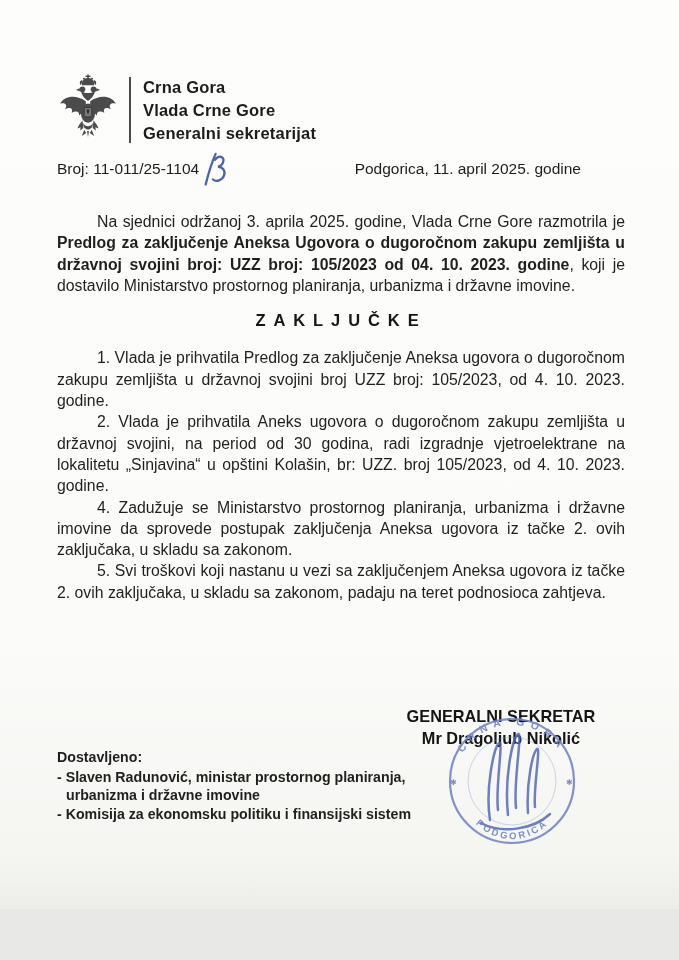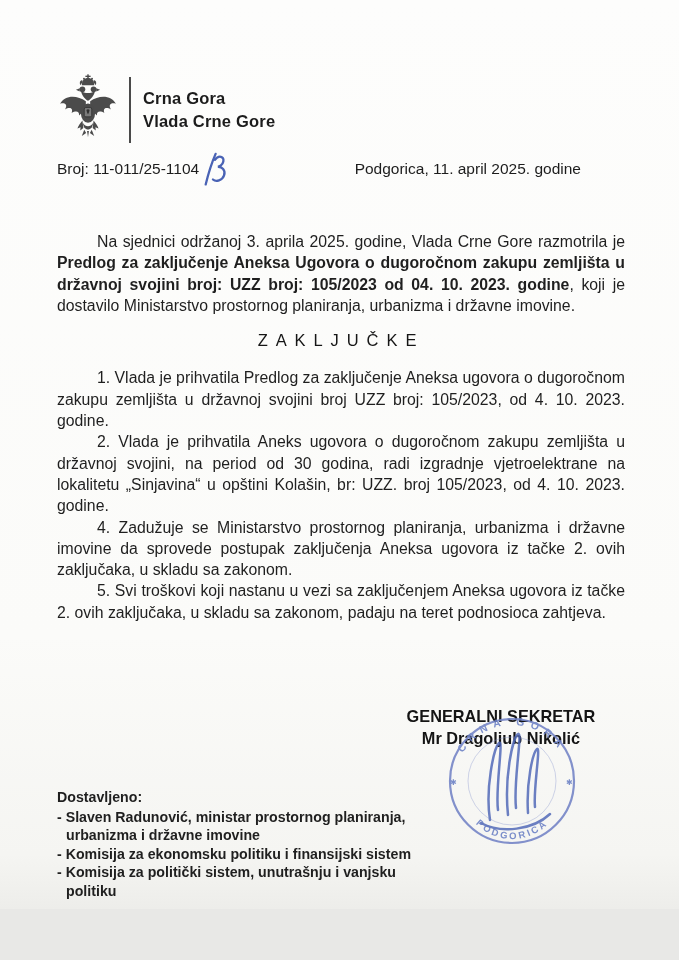--- a/index.html
+++ b/index.html
@@ -17,30 +17,30 @@
   .letterhead{position:absolute;left:57px;top:72px;display:flex;align-items:center;}
   .crest{width:62px;height:76px;flex:0 0 auto;}
   .lh-divider{width:2px;height:66px;background:#4a4a4a;margin:0 12px 0 10px;}
   .lh-text{font-size:16.5px;font-weight:bold;line-height:23px;color:#1c1c1c;letter-spacing:.2px;}
   
   .ref-line{position:absolute;left:57px;top:160px;width:568px;display:flex;align-items:flex-start;font-size:15.5px;color:#1d1d1d;}
   .ref-number{white-space:nowrap;display:flex;align-items:flex-start;}
   .hand-mark{display:inline-block;margin:-9px 0 0 1px;transform:rotate(-3deg);}
   .ref-date{margin-left:auto;margin-right:44px;white-space:nowrap;}
   
-  .body-text{position:absolute;left:57px;top:211px;width:568px;font-size:15.8px;line-height:21.3px;text-align:justify;color:#1f1f1f;margin-top:20px;}
+  .body-text{position:absolute;left:57px;top:211px;width:568px;font-size:15.8px;line-height:21.3px;text-align:justify;color:#1f1f1f;}
   .body-text p{margin:0;text-indent:40px;}
-  .doc-heading{margin:14px 0 16px 0 !important;text-align:center;text-indent:0 !important;font-weight:normal;font-size:16.5px;letter-spacing:.48em;color:#161616;}
+  .doc-heading{margin:14px 0 16px 0 !important;text-align:center;text-indent:0 !important;font-weight:bold;font-size:16.5px;letter-spacing:.48em;color:#161616;}
   .b{font-weight:bold;}
   
   .signature-block{position:absolute;left:396px;top:705px;width:210px;text-align:center;font-weight:bold;font-size:16.3px;line-height:22px;color:#141414;z-index:1;}
   
   .stamp{position:absolute;left:437px;top:704px;width:150px;height:150px;opacity:.88;z-index:2;pointer-events:none;}
   
-  .distribution{position:absolute;left:57px;top:788px;width:354px;font-size:14.2px;line-height:18.6px;color:#1f1f1f;}
+  .distribution{position:absolute;left:57px;top:748px;width:354px;font-size:14.2px;line-height:18.6px;color:#1f1f1f;}
   .distribution .dist-label{font-weight:bold;margin:0 0 1px 0;}
   .distribution ul{list-style:none;margin:0;padding:0;}
   .distribution li{padding-left:9px;text-indent:-9px;font-weight:bold;}
 </style>
 </head>
 <body>
 
 <div class="page">
 
   <div class="letterhead">
@@ -78,20 +78,21 @@
         <path d="M48.5 92 L50 102 L51.5 92 Z"></path>
       </g>
 
       <rect x="44" y="54" width="12" height="15" rx="2.5" fill="#7a7a7a" stroke="#2d2d2d" stroke-width="1.2"></rect>
       <path d="M47.5 58 C49 56.5 51 56.5 52.5 58 C52 61 51 63.5 50 65 C49 63.5 48 61 47.5 58 Z" fill="#2f2f2f"></path>
     </svg>
     <div class="lh-divider"></div>
     <div class="lh-text">
       <div>Crna Gora</div>
       <div>Vlada Crne Gore</div>
+      <div>Generalni sekretarijat</div>
     </div>
   </div>
 
   <div class="ref-line">
     <span class="ref-number">
       <span>Broj: 11-011/25-1104</span>
       <span class="hand-mark" title="">
         <svg width="26" height="36" viewBox="0 0 26 36" aria-hidden="true">
           <g fill="none" stroke="#4a63b5" stroke-width="2.3" stroke-linecap="round">
             <path d="M5 33 C8 23 13 10 16.5 3"></path>
@@ -138,17 +139,16 @@
       <path d="M91 109 C89 78 96 48 100 45 C104 42 96 86 98 103"></path>
       <path d="M44 119 C64 130 96 126 113 110"></path>
     </g>
   </svg>
 
   <div class="distribution">
     <p class="dist-label">Dostavljeno:</p>
     <ul>
       <li>- Slaven Radunović, ministar prostornog planiranja, urbanizma i državne imovine</li>
       <li>- Komisija za ekonomsku politiku i finansijski sistem</li>
-      <li>- Komisija za politički sistem, unutrašnju i vanjsku politiku</li>
     </ul>
   </div>
 
 </div>
 
 </body></html>

